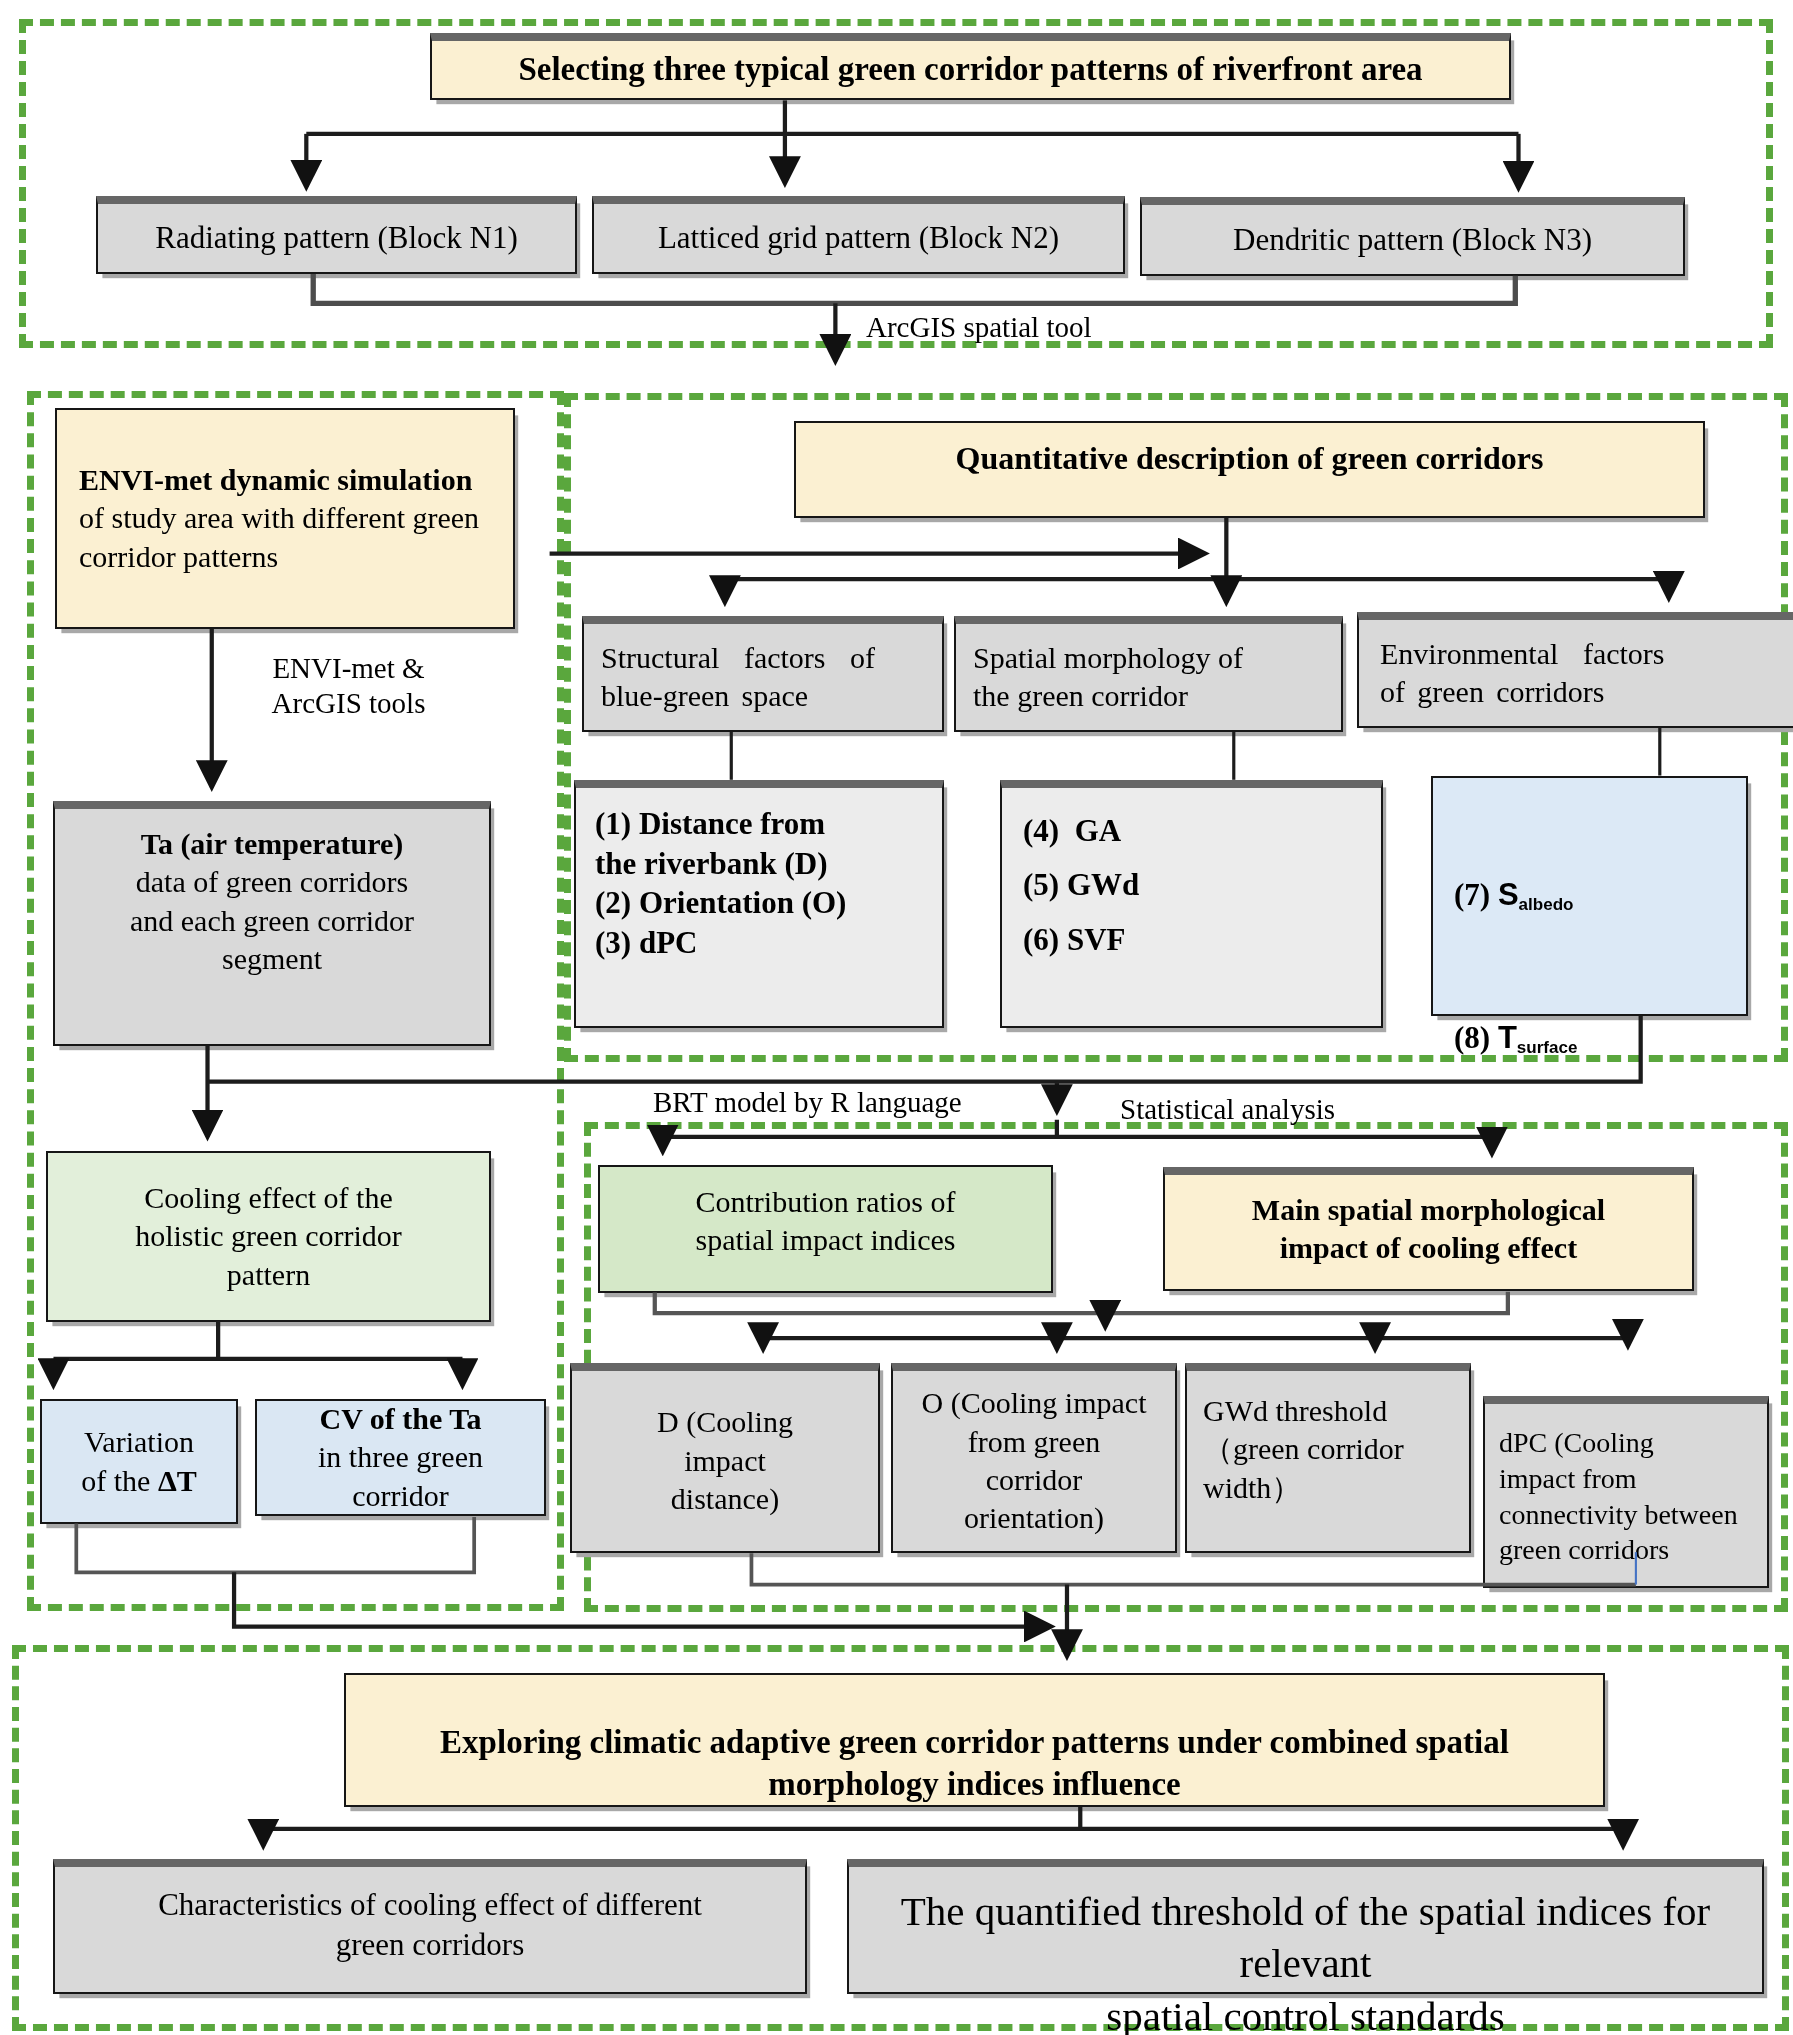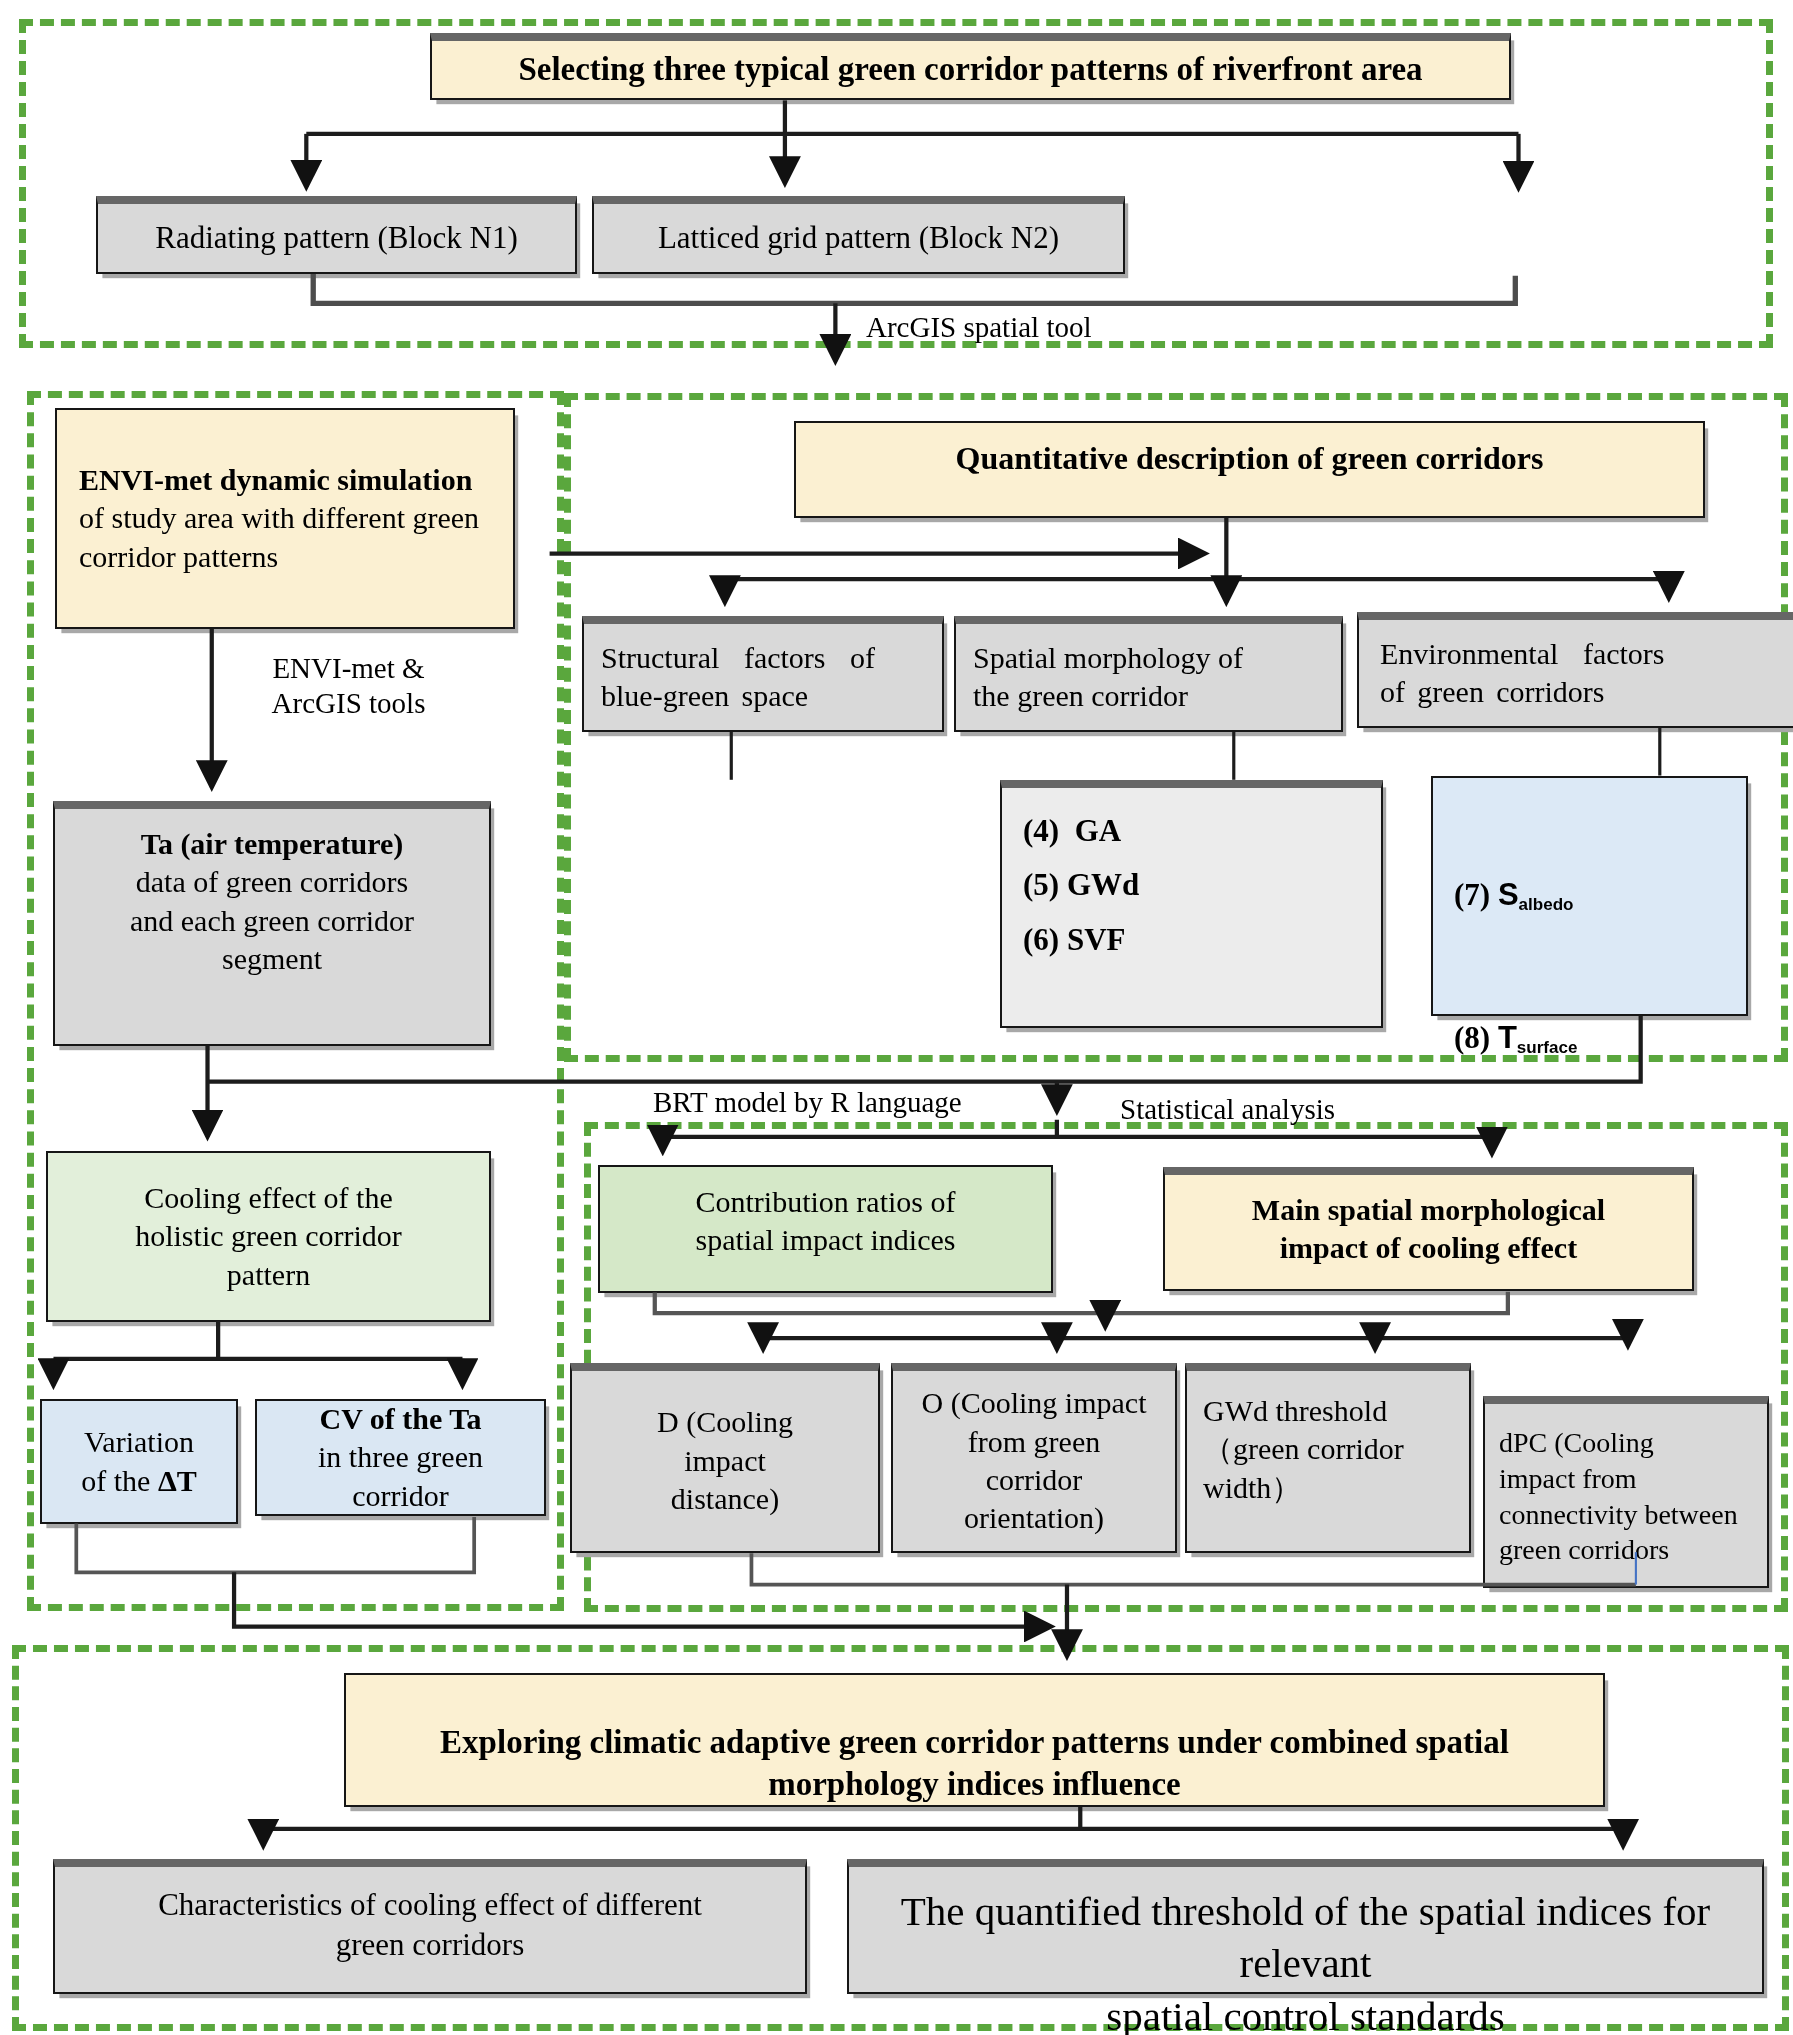--- a/index.html
+++ b/index.html
@@ -93,20 +93,21 @@
 
   <div class="dashed" id="sec1"></div>
   <div class="dashed" id="sec2L"></div>
   <div class="dashed" id="sec2R"></div>
   <div class="dashed" id="sec3"></div>
   <div class="dashed" id="sec4"></div>
 
   <div class="bx yellow band b" id="titleSel"><span>Selecting three typical green corridor patterns of riverfront area</span></div>
   <div class="bx gray band" id="n1"><span>Radiating pattern (Block N1)</span></div>
   <div class="bx gray band" id="n2"><span>Latticed grid pattern (Block N2)</span></div>
+  <div class="bx gray band" id="n3"><span>Dendritic pattern (Block N3)</span></div>
   <div class="lbl" id="lblArcgis">ArcGIS spatial tool</div>
 
   <div class="bx yellow left" id="envi">
     <span><span class="b">ENVI-met dynamic simulation</span><span> of study area with different green corridor patterns</span></span>
   </div>
   <div class="lbl" id="lblEnviTools">ENVI-met &amp;
 ArcGIS tools</div>
   <div class="bx gray band" id="taBox">
     <span><span class="b">Ta (air temperature)</span><span>
 data of green corridors
@@ -126,20 +127,24 @@
 corridor</span></span>
   </div>
 
   <div class="bx yellow b" id="quantT"><span>Quantitative description of green corridors</span></div>
   <div class="bx gray band left wsp" id="fStruct"><span>Structural  factors  of
 blue-green space</span></div>
   <div class="bx gray band left" id="fSpatial"><span>Spatial morphology of
 the green corridor</span></div>
   <div class="bx gray band left wsp" id="fEnv"><span>Environmental  factors
 of green corridors</span></div>
+  <div class="bx lgray band left topal b" id="list1"><span>(1) Distance from
+the riverbank (D)
+(2) Orientation (O)
+(3) dPC</span></div>
   <div class="bx lgray band left topal b" id="list2"><span>(4)  GA
 (5) GWd
 (6) SVF</span></div>
   <div class="bx pblue left topal" id="list3">
     <span>
       <div class="row7"><span class="b">(7) </span><span class="sans">S</span><sub class="s">albedo</sub></div>
       <div><span class="b">(8) </span><span class="sans">T</span><sub class="s">surface</sub></div>
     </span>
   </div>
 

